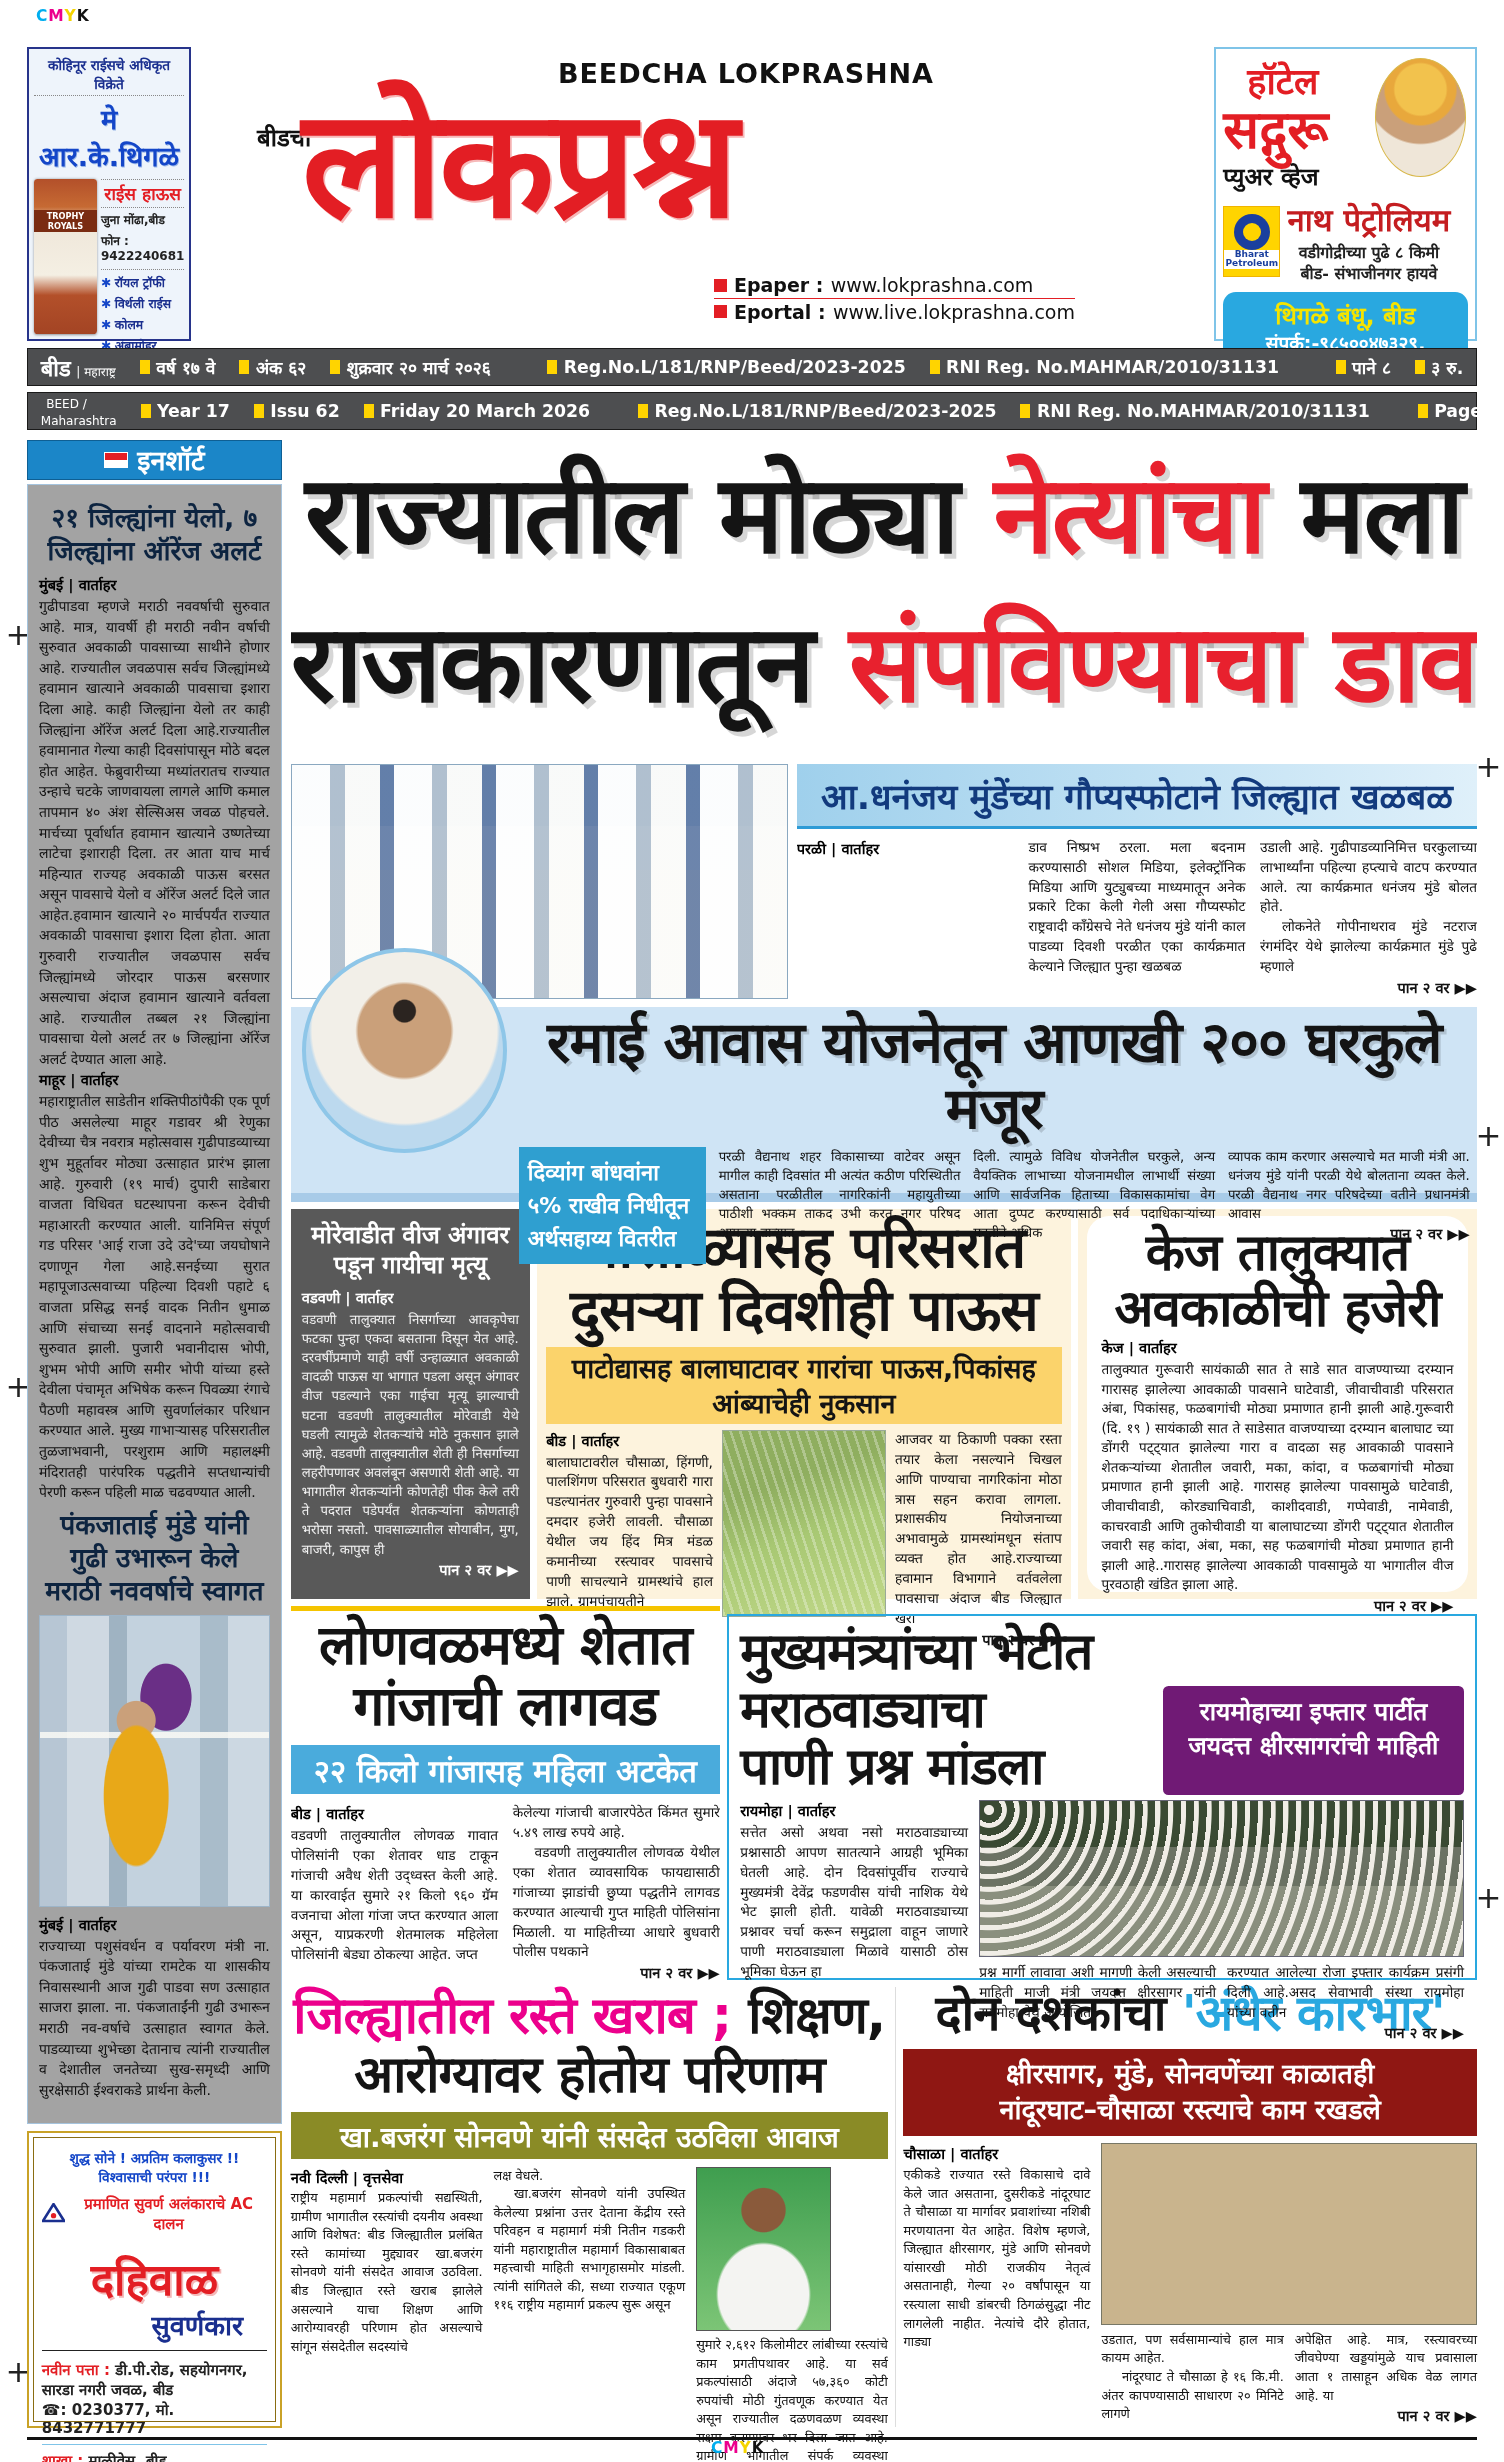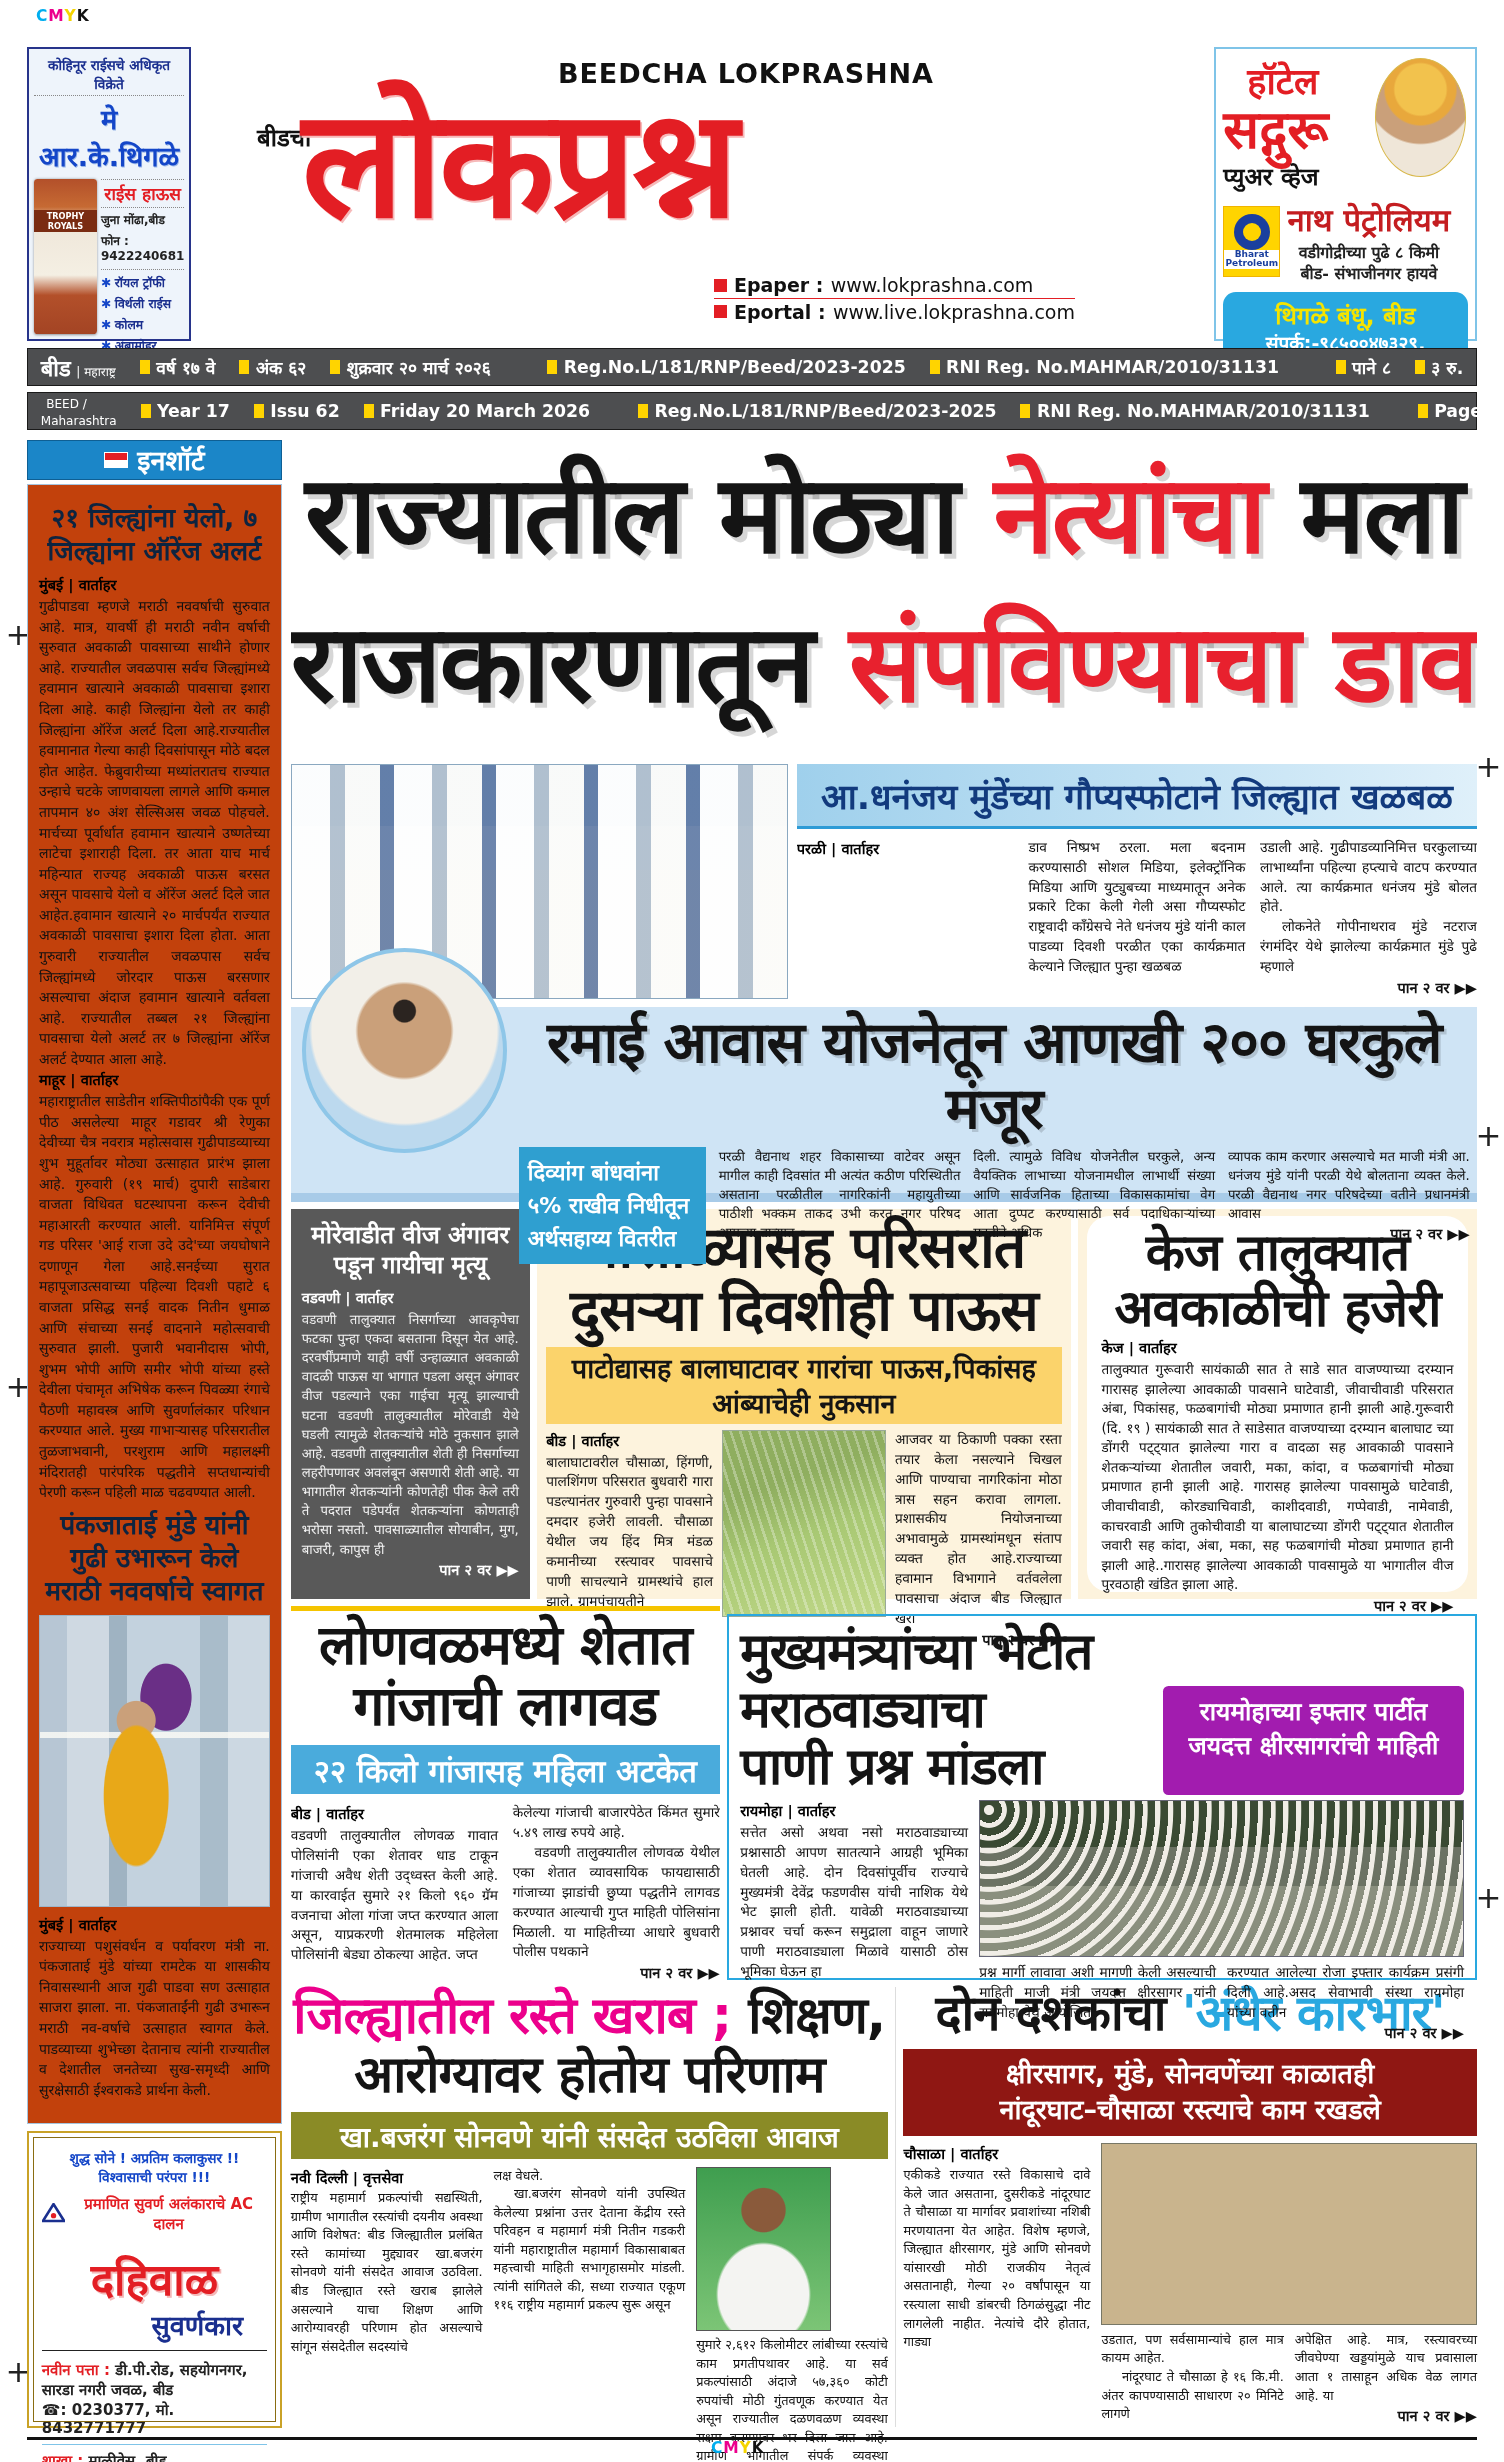--- a/index.html
+++ b/index.html
@@ -71,21 +71,21 @@
   .sp { flex:1; }
 
   
   .mainwrap { position:absolute; left:27px; top:440px; width:1450px; height:1988px; display:flex; gap:9px; }
   .sidebar { width:301px; display:flex; flex-direction:column; }
   .maincol { flex:1; position:relative; display:flex; flex-direction:column; gap:7.3px; }
 
   
   .inshort-head { height:40px; background:#1b86c8; color:#fff; font-weight:bold; font-size:27px; display:flex; align-items:center; justify-content:center; gap:9px; border:0.9px solid #0e5f94;}
   .flagicon { width:24px; height:16.4px; background:linear-gradient(180deg,#e31e24 0 50%,#fff 50% 100%); border:0.9px solid #fff; display:inline-block;}
-  .sb-panel { background:#c2410c; border:0.9px solid #a5c4de; margin-top:3.6px; height:1642px; overflow:hidden; padding:11px 11px 0; }
+  .sb-panel { background:#a3a3a3; border:0.9px solid #a5c4de; margin-top:3.6px; height:1642px; overflow:hidden; padding:11px 11px 0; }
   .sb-panel h2 { font-size:26.4px; line-height:1.25; color:#0d2440; text-align:center; font-weight:bold; margin:5.5px 0 7.3px; }
   .sb-dl { font-weight:bold; font-size:14.6px; margin-bottom:1.8px; }
   .sb-panel p.body { font-size:14px; line-height:1.47; text-align:justify; color:#111; }
   .gudhi-photo { width:100%; height:292px; margin:5.5px 0 7.3px; border:0.9px solid #9db5c9;
      background:
        radial-gradient(ellipse 55px 119px at 42% 62%, #e8a818 0 58%, transparent 60%),
        radial-gradient(circle 20px at 42% 36%, #caa07a 0 95%, transparent 100%),
        linear-gradient(180deg, transparent 0 40%, rgba(250,250,245,.85) 40% 42%, transparent 42%),
        radial-gradient(ellipse 42px 55px at 55% 28%, #6a2f86 0 60%, transparent 62%),
        linear-gradient(90deg, #b7c6d4 0 12%, #cfd9e2 12% 30%, #9fb3c2 30% 38%, #c3d2de 38% 70%, #a9bcca 70% 82%, #ccd8e2 82% 100%),
@@ -157,21 +157,21 @@
   .kej p.body { font-size:13.5px; }
 
   
   .band2 { height:374px; }
   .ganja { width:429px; border-top:5.5px solid #f5c400; padding-top:3.6px;}
   .ganja h2 { font-size:55px; font-weight:bold; text-align:center; line-height:1.12; letter-spacing:-0.9px; color:#141414;}
   .blueband { background:#4aabdc; color:#fff; font-weight:bold; font-size:31px; text-align:center; padding:3.6px 1.8px; margin:7.3px 0; }
   .cmbox { flex:1; border:2.7px solid #29a8e0; padding:7.3px 11px; position:relative;margin-top:8px;}
   .cm-headrow { display:flex; gap:11px; }
   .cmbox h2 { font-size:51px; font-weight:bold; line-height:1.12; letter-spacing:-0.9px; color:#141414; flex:1;}
-  .cm-infobox { width:301px; height:109px; background:#a21caf; color:#fff; font-weight:bold; font-size:24.6px; text-align:center; border-radius:5.5px; padding:9px 7.3px; align-self:flex-end; line-height:1.4;}
+  .cm-infobox { width:301px; height:109px; background:#701a75; color:#fff; font-weight:bold; font-size:24.6px; text-align:center; border-radius:5.5px; padding:9px 7.3px; align-self:flex-end; line-height:1.4;}
   .cm-row { display:flex; gap:11px; margin-top:5.5px;}
   .cm-left { width:228px; }
   .cm-right { flex:1; }
   .iftar-photo { width:100%; height:157px; border:0.9px solid #667;
      background:
        repeating-radial-gradient(circle at 9px 9px, #f0ede6 0 4.6px, rgba(0,0,0,0) 5.5px 12.8px),
        linear-gradient(180deg,#3a4a33 0 30%, #6b7263 30% 55%, #8a8f7e 55% 100%); }
   .cm-botcols { display:flex; gap:11px; margin-top:5.5px; }
 
   

